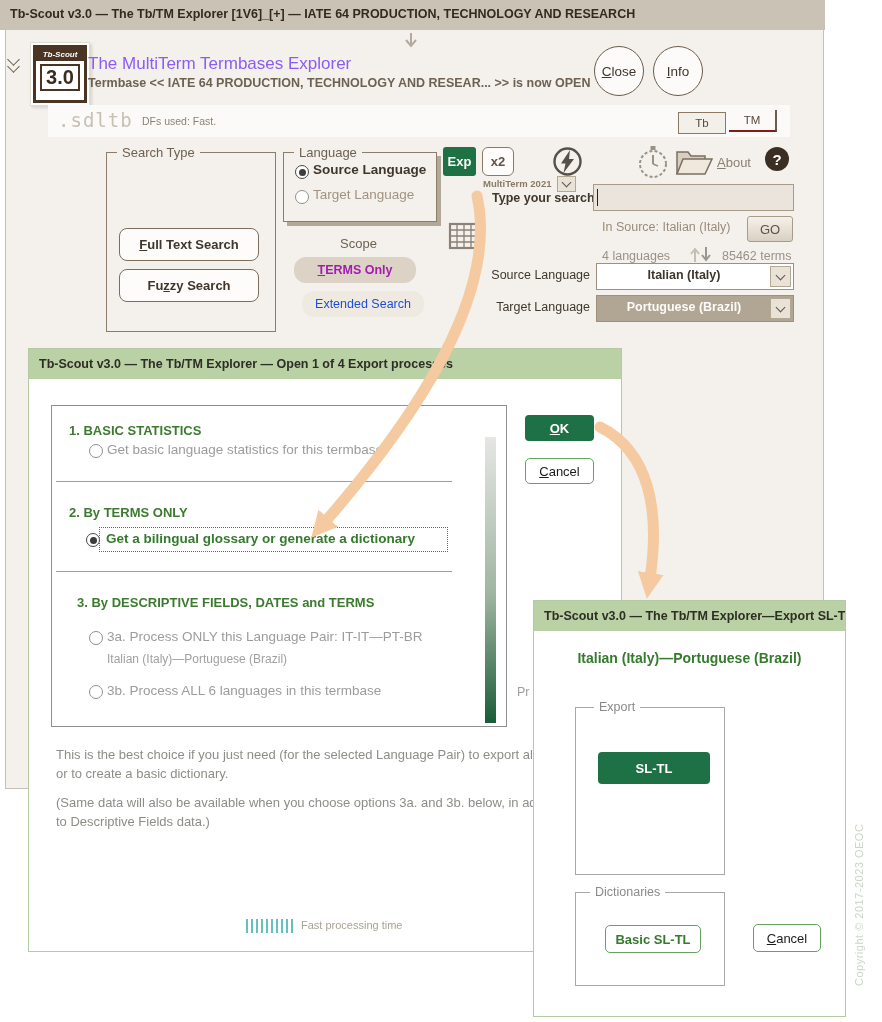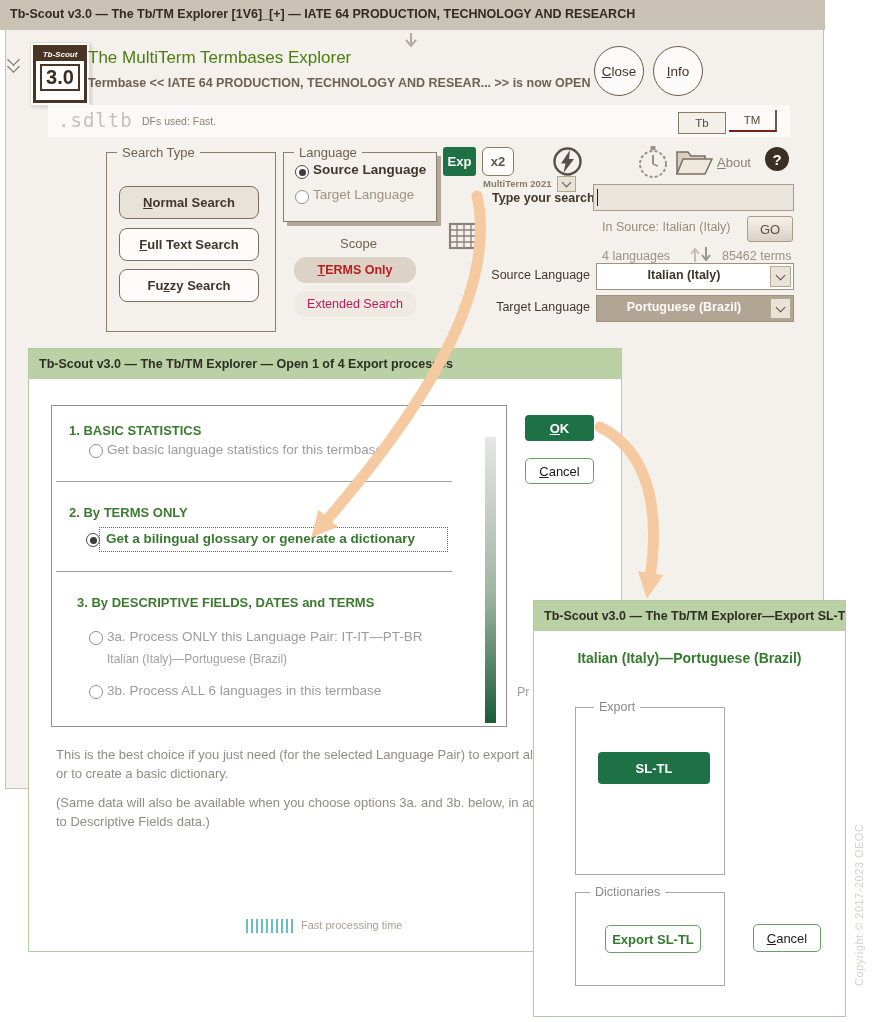--- a/index.html
+++ b/index.html
@@ -6,21 +6,21 @@
   #screen{position:relative;width:882px;height:1022px;background:#ffffff;overflow:hidden;
           font-family:"Liberation Sans",sans-serif;color:#3f372d;}
   .abs{position:absolute;}
   .u{text-decoration:underline;}
   
   .titlebar{left:0;top:0;width:825px;height:30px;background:#cbc2b6;}
   .titlebar-text{left:10px;top:7px;font-size:12.5px;font-weight:600;color:#33291d;white-space:nowrap;}
   
   .main-window{left:5px;top:30px;width:817px;height:758px;background:#f4f1ec;
                border-left:1px solid #c8c0b4;border-right:1px solid #c8c0b4;border-bottom:1px solid #c8c0b4;}
-  .hdr-title{font-size:17px;color:#4d7c0f;white-space:nowrap;}
+  .hdr-title{font-size:17px;color:#8b5cf6;white-space:nowrap;margin-top:6px;}
   .hdr-sub{font-size:12.5px;font-weight:bold;color:#6d6153;white-space:nowrap;}
   .circle-btn{width:48px;height:48px;border:1.5px solid #6b5c4c;border-radius:50%;background:#fcfbf9;
               display:flex;align-items:center;justify-content:center;font-size:13.5px;color:#3f372d;cursor:default;}
   .logo{width:54px;height:58px;background:#fff;border:1px solid #e2dcd2;box-shadow:2px 2px 3px rgba(0,0,0,.12);padding:2px;}
   .logo-in{width:100%;height:100%;border:3px solid #4a3423;box-sizing:border-box;}
   .logo-brand{display:block;background:#4a3423;color:#fff;font-size:8px;font-weight:bold;font-style:italic;text-align:center;padding:2px 0;}
   .logo-ver{display:block;font-size:20px;font-weight:bold;color:#3a2d1f;text-align:center;border:2px solid #4a3423;margin:3px 4px 0 4px;}
   .strip{background:#fbfaf8;}
   .sdltb{font-family:"DejaVu Sans Mono",monospace;font-size:19px;color:#c8c0b5;letter-spacing:1px;}
   .dfs{font-size:10.5px;color:#8d8274;}
@@ -94,44 +94,41 @@
   </div>
 
   <div class="abs strip" style="left:48px;top:105px;width:742px;height:32px;"></div>
   <div class="abs sdltb" style="left:58px;top:109px;">.sdltb</div>
   <div class="abs dfs" style="left:142px;top:115px;">DFs used: Fast.</div>
   <div class="abs tab-tb" style="left:678px;top:112px;">Tb</div>
   <div class="abs tab-tm" style="left:729px;top:110px;">TM</div>
 
   <div class="abs fs" style="left:106px;top:152px;width:168px;height:178px;">
     <span class="fs-legend">Search Type</span>
-    <div class="srch-btn" style="top:33px;background:#e9e2d8;">
-      <span><span></span><span class="u">N</span><span>ormal Search</span></span>
-    </div>
     <div class="srch-btn" style="top:116px;">
       <span><span>Fu</span><span class="u">z</span><span>zy Search</span></span>
     </div>
     <div class="srch-btn" style="top:75px;">
       <span><span></span><span class="u">F</span><span>ull Text Search</span></span>
     </div>
   </div>
 
   <div class="abs fs" style="left:283px;top:152px;width:152px;height:68px;box-shadow:4px 4px 0 #b3a797;background:#f4f1ec;">
     <span class="fs-legend">Language</span>
     <span class="abs radio on" style="left:11px;top:12px;"></span>
     <span class="abs" style="left:29px;top:9px;font-size:13.5px;font-weight:bold;color:#3f372d;">Source Language</span>
     <span class="abs radio" style="left:11px;top:37px;"></span>
     <span class="abs" style="left:29px;top:34px;font-size:13.5px;color:#a09382;">Target Language</span>
   </div>
 
   <div class="abs" style="left:340px;top:236px;font-size:13px;color:#6d6153;">Scope</div>
-  <div class="abs pill" style="left:294px;top:257px;width:122px;height:26px;background:#dcd3c6;color:#b91c1c;font-weight:bold;">
+  <div class="abs pill" style="left:294px;top:257px;width:122px;height:26px;background:#dcd3c6;color:#a21caf;font-weight:bold;">
     <span><span></span><span class="u">T</span><span>ERMS Only</span></span>
   </div>
-  <div class="abs pill" style="left:294px;top:291px;width:122px;height:26px;background:#eee9e1;color:#be185d;">Extended Search</div>
+  <div class="abs pill" style="left:302px;top:291px;width:122px;height:26px;background:#eee9e1;color:#1d4ed8;">Extended Search</div>
 
   <div class="abs gbtn" style="left:443px;top:147px;width:31px;height:27px;font-size:13px;border-radius:3px;">Exp</div>
   <div class="abs" style="left:482px;top:147px;width:30px;height:27px;border:1px solid #8a7a65;border-radius:6px;background:#fdfcfa;
               display:flex;align-items:center;justify-content:center;font-size:13px;font-weight:bold;color:#5f5347;">x2</div>
   <div class="abs" style="left:483px;top:178px;font-size:9.5px;font-weight:bold;color:#8a7a65;white-space:nowrap;">MultiTerm 2021</div>
   <div class="abs" style="left:557px;top:176px;width:17px;height:14px;background:#e9e2d7;border:1px solid #b4a794;display:flex;align-items:center;justify-content:center;">
     <span class="chev" style="margin-top:-3px;"></span>
   </div>
 
   <svg class="abs" style="left:552px;top:146px;" width="31" height="31" viewBox="0 0 31 31">
@@ -246,21 +243,21 @@
 
     <div class="abs" style="left:0;right:0;top:49px;text-align:center;font-size:14px;font-weight:bold;color:#357a2d;white-space:nowrap;">Italian (Italy)—Portuguese (Brazil)</div>
 
     <div class="abs" style="left:41px;top:106px;width:148px;height:166px;border:1px solid #a8a8a8;">
       <span class="fs-legend" style="left:18px;background:#fff;color:#8a8a8a;font-size:12.5px;">Export</span>
       <div class="abs gbtn" style="left:22px;top:25px;width:110px;height:30px;font-size:13px;margin-top:19px;">SL-TL</div>
     </div>
 
     <div class="abs" style="left:41px;top:291px;width:148px;height:92px;border:1px solid #a8a8a8;">
       <span class="fs-legend" style="left:14px;background:#fff;color:#8a8a8a;font-size:12.5px;">Dictionaries</span>
-      <div class="abs obtn" style="left:29px;top:32px;width:94px;height:26px;font-weight:bold;color:#357a2d;">Export SL-TL</div>
+      <div class="abs obtn" style="left:29px;top:32px;width:94px;height:26px;font-weight:bold;color:#357a2d;">Basic SL-TL</div>
     </div>
 
     <div class="abs obtn" style="left:219px;top:323px;width:66px;height:26px;">
       <span><span></span><span class="u">C</span><span>ancel</span></span>
     </div>
   </div>
 
   <svg class="abs" style="left:0;top:0;pointer-events:none;" width="882" height="1022" viewBox="0 0 882 1022">
     <defs>
       <marker id="ah" markerUnits="userSpaceOnUse" markerWidth="30" markerHeight="30" refX="5" refY="15" orient="auto">

